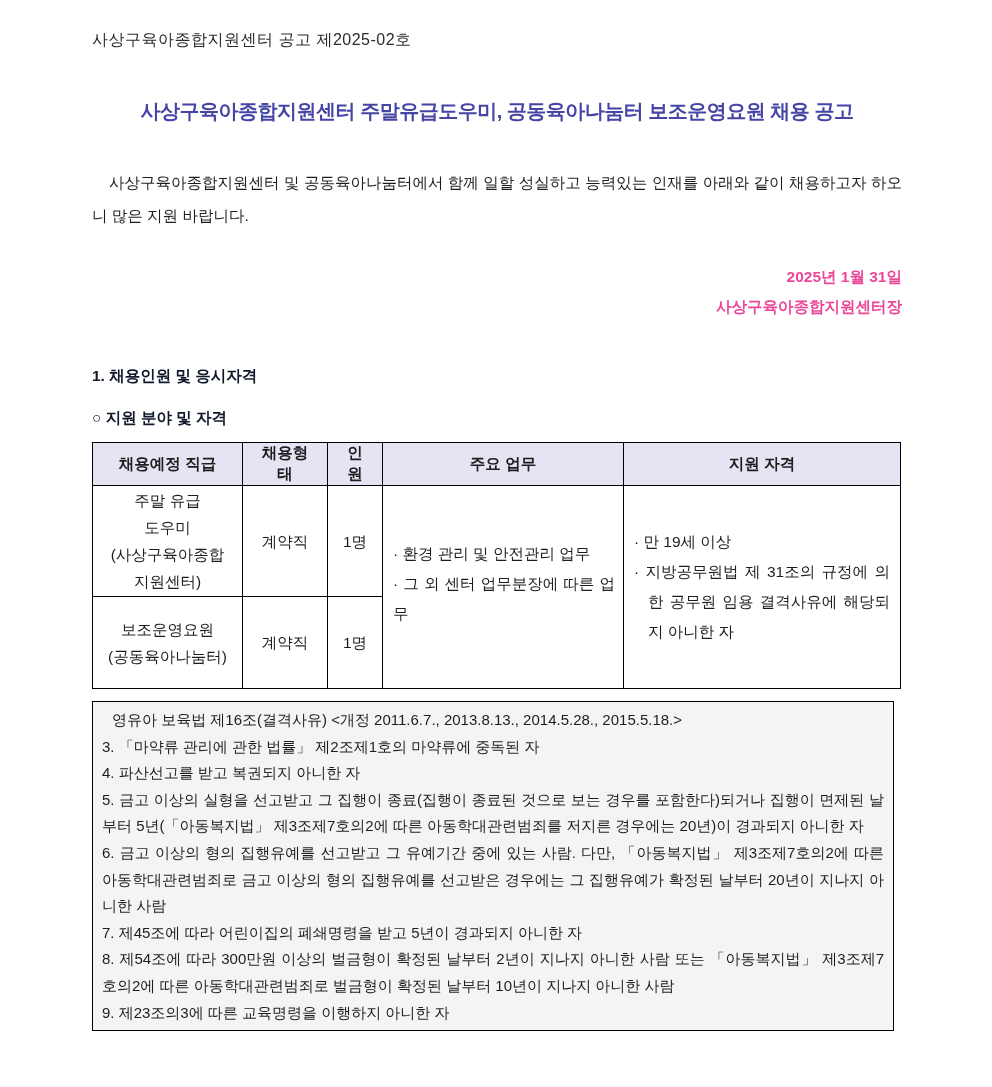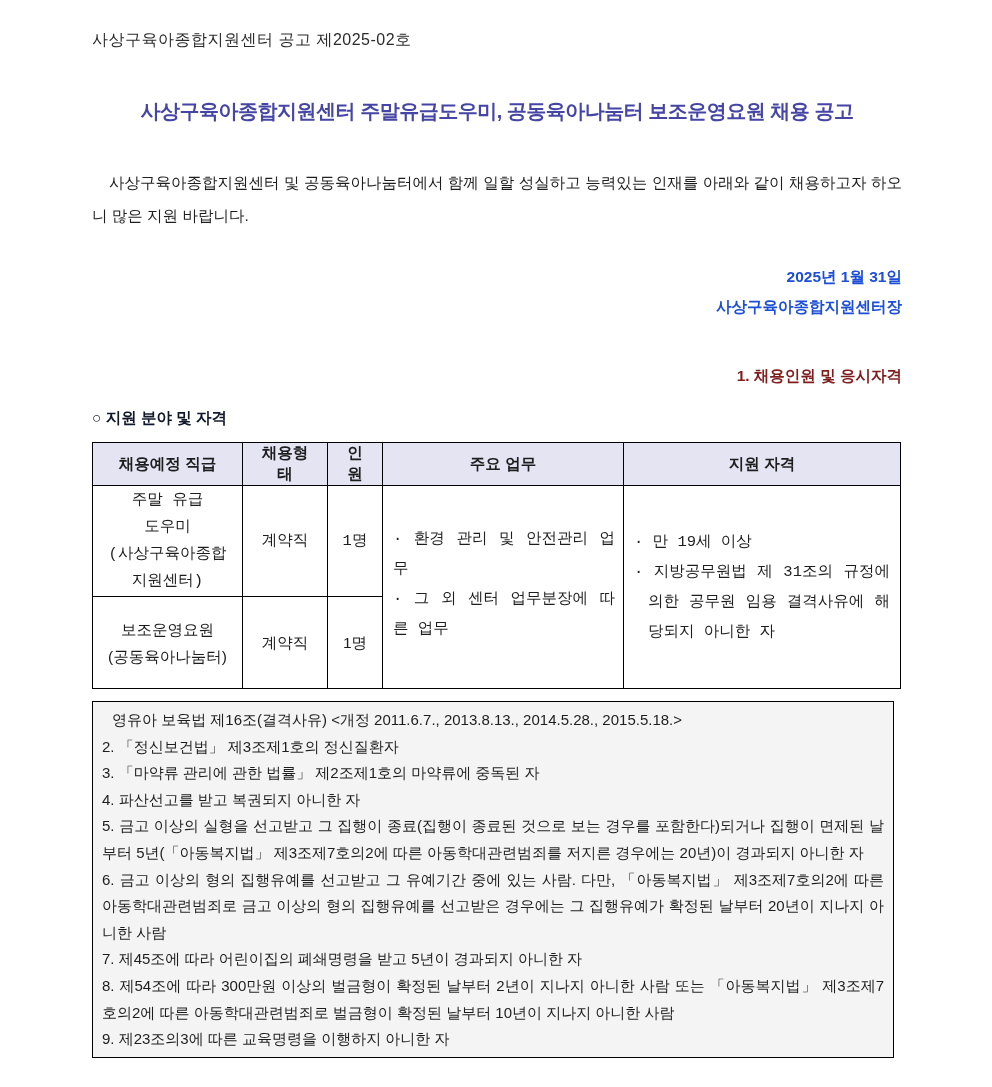--- a/index.html
+++ b/index.html
@@ -12,34 +12,34 @@
   .notice-no { font-size:16px; letter-spacing:0.5px; color:#2b2b2b; }
   .doc-title {
     margin:47px 0 0 0; text-align:center;
     font-size:20px; font-weight:bold; letter-spacing:-0.5px;
     color:var(--accent,#4545A5);
   }
   .intro {
     margin:41px 0 0 0; font-size:15.5px; line-height:33px;
     text-align:justify; word-break:break-all; text-indent:17px; color:#1d1d1d;
   }
-  .date-block { margin-top:30px; text-align:right; font-weight:bold; font-size:15.5px; line-height:30px; color:#1d4ed8; }
-  .sec-heading { margin-top:44px; font-weight:bold; font-size:15.5px; color:#7f1d1d;text-align:right; }
+  .date-block { margin-top:30px; text-align:right; font-weight:bold; font-size:15.5px; line-height:30px; color:#ec4899; }
+  .sec-heading { margin-top:44px; font-weight:bold; font-size:15.5px; color:#0f172a; }
   .sub-heading { margin-top:21px; font-weight:bold; font-size:15.5px; color:#0f172a; }
   table.recruit {
     margin-top:13px; border-collapse:collapse; width:808px; table-layout:fixed;
     font-size:15.5px; color:#1d1d1d;
   }
   table.recruit th, table.recruit td { border:1.5px solid #000; vertical-align:middle; }
   table.recruit th {
     background:var(--header-bg,#E4E4F3); font-weight:bold; height:36px;
     text-align:center; padding:0 14px;
   }
   td.c { text-align:center; line-height:27px; white-space:pre-line; }
-  tr.r1 td { height:106px;font-family:Liberation Mono, monospace; }
+  tr.r1 td { height:106px; }
   tr.r2 td { height:89px; }
   td.duties { text-align:left; padding:0 8px 6px 10px; }
   td.duties div { text-align:justify; word-break:break-all; line-height:30px; }
   td.quals { text-align:left; padding:16px 10px; }
   td.quals div { text-align:justify; word-break:break-all; line-height:30px; padding-left:14px; text-indent:-14px; }
   .disq-box {
     margin-top:12px; width:802px; box-sizing:border-box;
     border:1.5px solid #000; background:var(--box-bg,#F4F4F4);
     padding:5px 9px 4px 9px; font-size:15px; line-height:26.6px; color:#1d1d1d;
   }
@@ -105,21 +105,20 @@
 (공동육아나눔터)</td>
         <td class="c">계약직</td>
         <td class="c">1명</td>
       </tr>
     </tbody>
   </table>
 
 
   <div class="disq-box">
     <div class="line first">영유아 보육법 제16조(결격사유)  &lt;개정 2011.6.7., 2013.8.13., 2014.5.28., 2015.5.18.&gt;</div>
-    <div class="line">2. 「정신보건법」 제3조제1호의 정신질환자</div>
     <div class="line">3. 「마약류 관리에 관한 법률」 제2조제1호의 마약류에 중독된 자</div>
     <div class="line">4. 파산선고를 받고 복권되지 아니한 자</div>
     <div class="line">5. 금고 이상의 실형을 선고받고 그 집행이 종료(집행이 종료된 것으로 보는 경우를 포함한다)되거나 집행이 면제된 날부터 5년(「아동복지법」 제3조제7호의2에 따른 아동학대관련범죄를 저지른 경우에는 20년)이 경과되지 아니한 자</div>
     <div class="line">6. 금고 이상의 형의 집행유예를 선고받고 그 유예기간 중에 있는 사람. 다만, 「아동복지법」 제3조제7호의2에 따른 아동학대관련범죄로 금고 이상의 형의 집행유예를 선고받은 경우에는 그 집행유예가 확정된 날부터 20년이 지나지 아니한 사람</div>
     <div class="line">7. 제45조에 따라 어린이집의 폐쇄명령을 받고 5년이 경과되지 아니한 자</div>
     <div class="line">8. 제54조에 따라 300만원 이상의 벌금형이 확정된 날부터 2년이 지나지 아니한 사람 또는 「아동복지법」 제3조제7호의2에 따른 아동학대관련범죄로 벌금형이 확정된 날부터 10년이 지나지 아니한 사람</div>
     <div class="line">9. 제23조의3에 따른 교육명령을 이행하지 아니한 자</div>
 
   </div>
 

